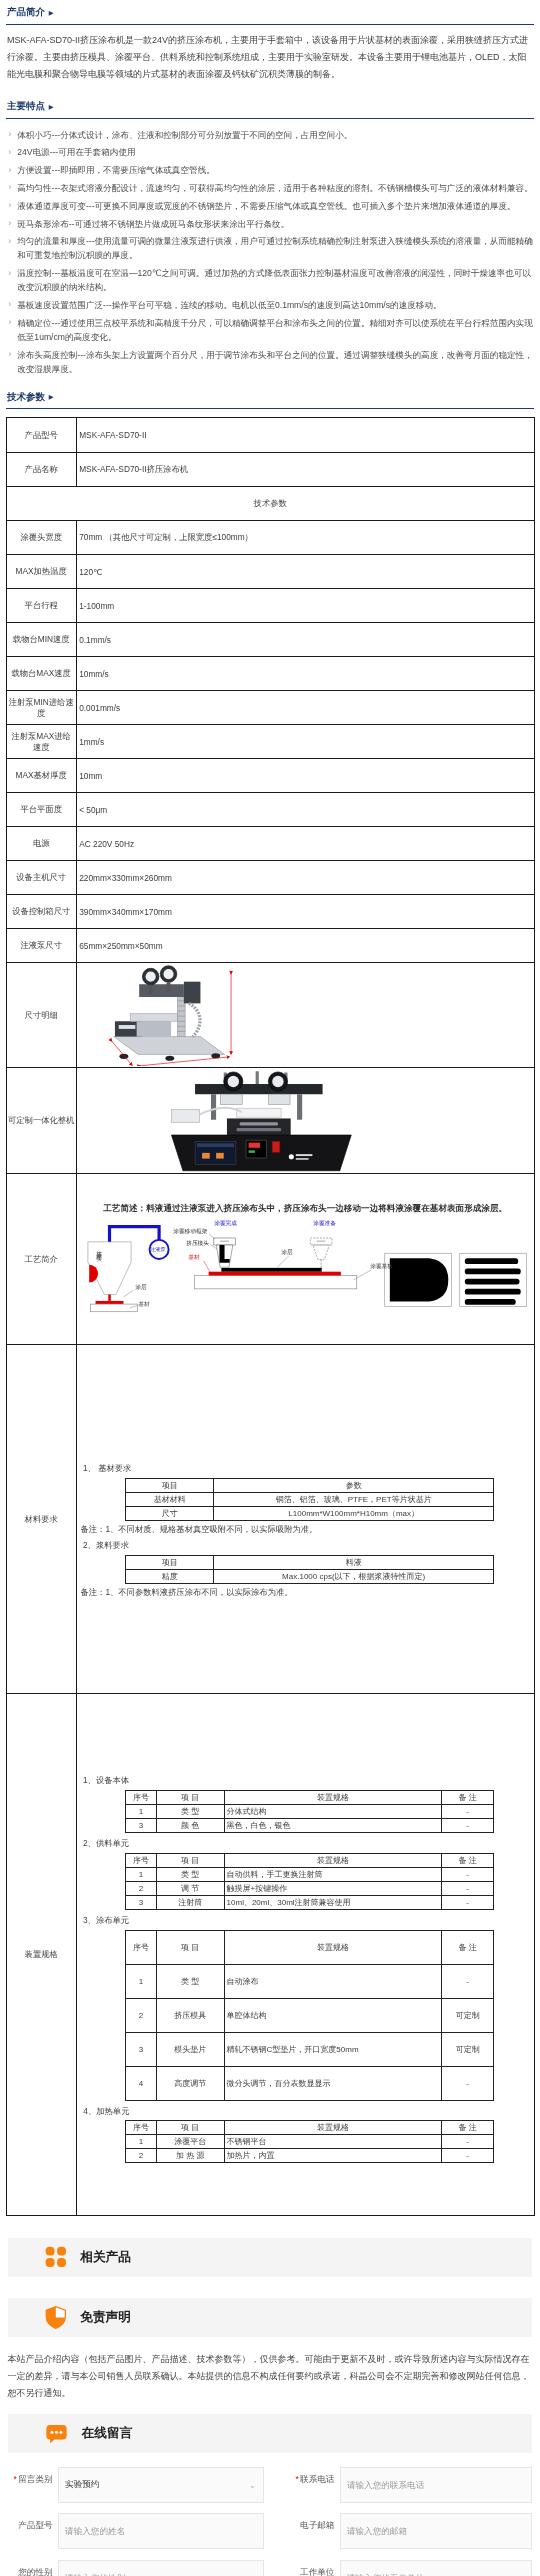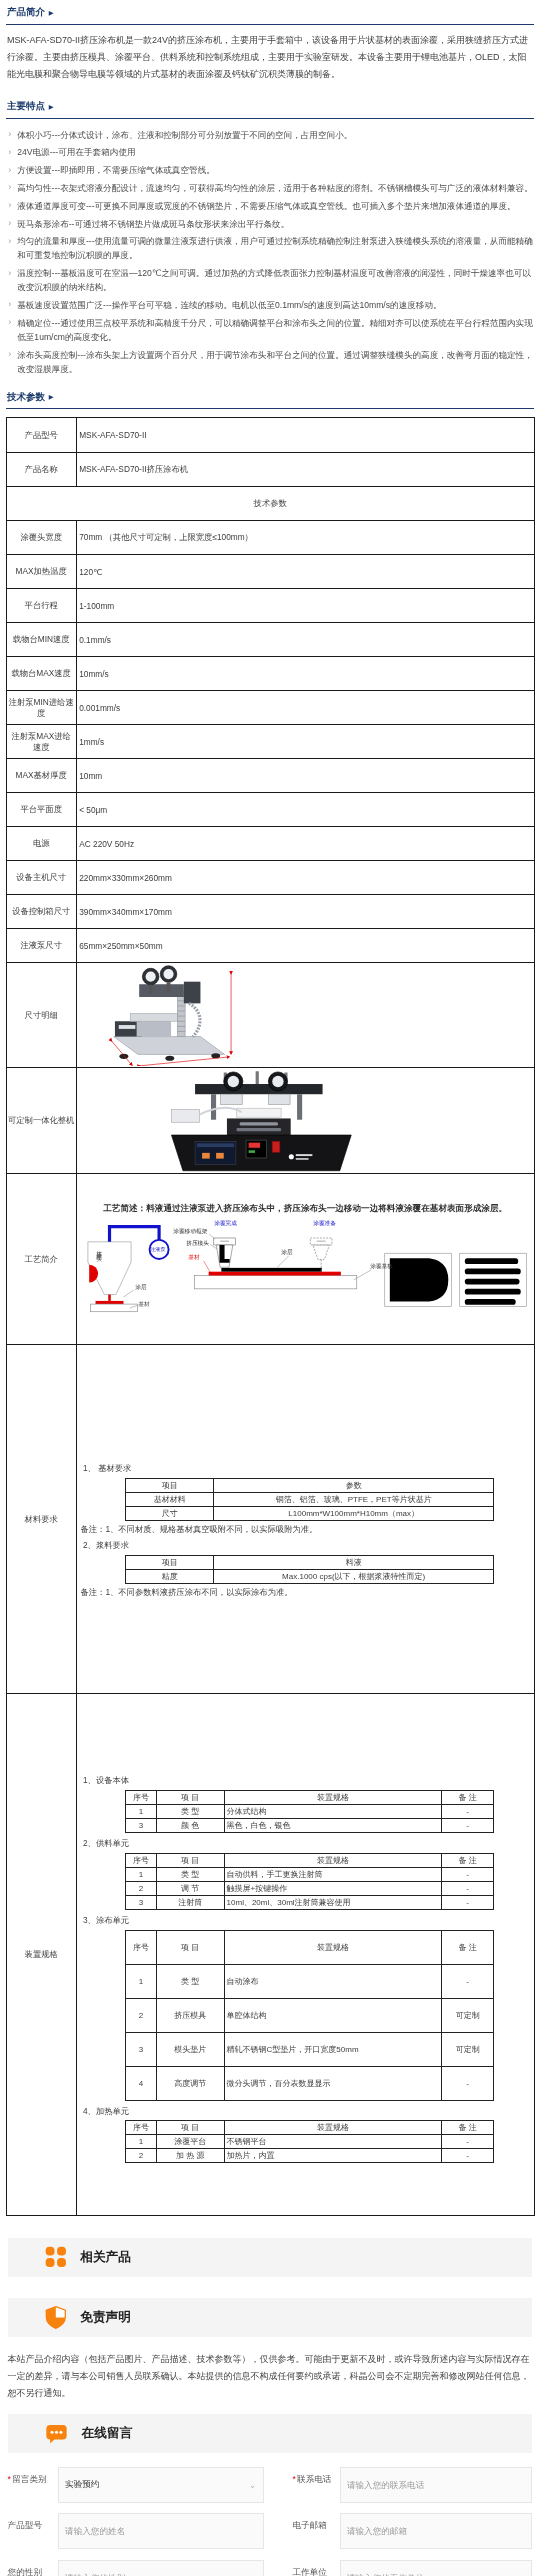--- a/index.html
+++ b/index.html
@@ -88,21 +88,21 @@
   }
 
   
   .form-wrap { margin:14px 7.6px 0 7.6px; }
   .form-row { display:flex; justify-content:space-between; margin-bottom:10.2px; }
   .field { display:flex; }
   .field.left  { width:256px; }
   .field.right { width:240px; }
   .field label {
     font-size:8.6px; color:#555; line-height:24px; white-space:nowrap;
-    margin-right:5.1px;
+    text-align:right; margin-right:5.1px;
   }
   .field.left label  { width:45px; }
   .field.right label { width:42px; }
   .req { color:#e60000; margin-right:1.3px; }
   .ctrl {
     flex:1; height:36px; background:#fafafa; border:0.6px solid #e6e6e6;
     font-size:8.6px; color:#333; padding:0 6.4px;
     font-family:"Liberation Sans","DejaVu Sans",sans-serif;
   }
   input.ctrl::placeholder, textarea.ctrl::placeholder { color:#9a9a9a; }
@@ -520,21 +520,21 @@
                   <td>可定制</td>
                 </tr>
               <tr>
                   <td>4</td>
                   <td>高度调节</td>
                   <td class="l">微分头调节，百分表数显显示</td>
                   <td>-</td>
                 </tr>
             </tbody>
           </table>
-          <div class="sub-title" style="margin-top:5.1px;">4、加热单元</div>
+          <div class="sub-title" style="margin-top:5.1px;font-family:Liberation Mono, monospace;">4、加热单元</div>
           <table class="inner">
             <colgroup>
                 <col style="width:30.5px">
                 <col style="width:68px">
                 <col>
                 <col style="width:52px">
               </colgroup>
             <tbody>
               <tr>
                   <td>序号</td>

